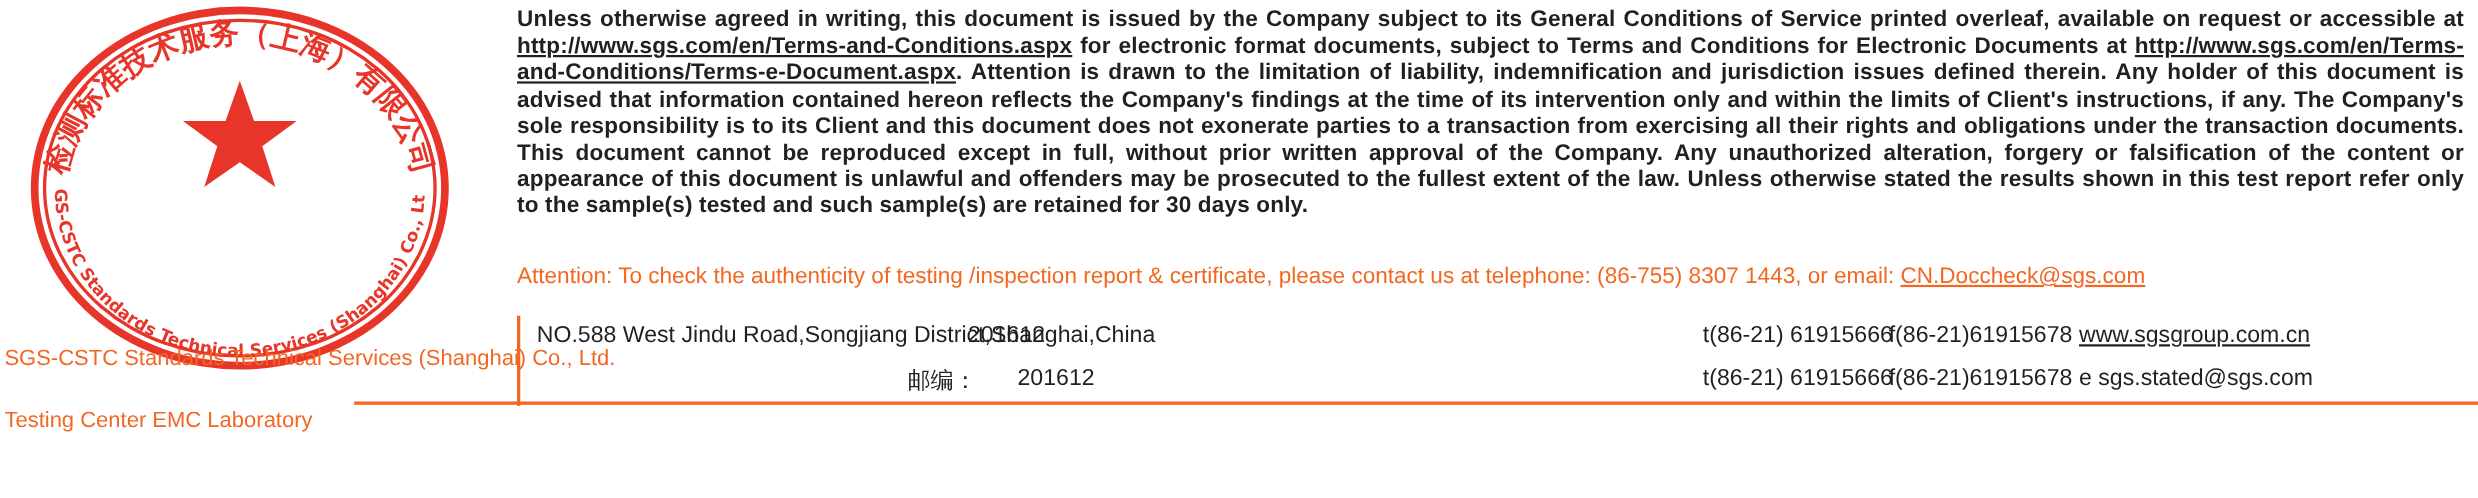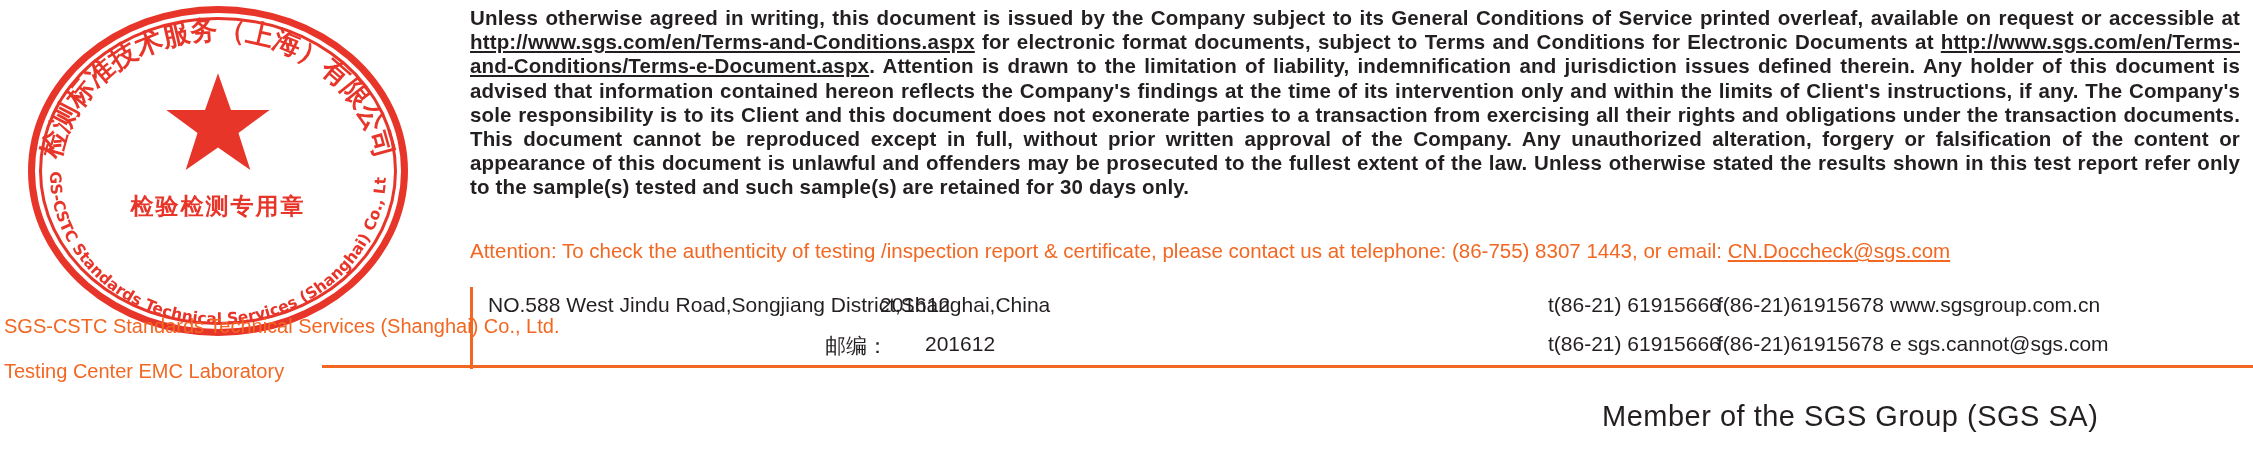--- a/index.html
+++ b/index.html
@@ -95,21 +95,21 @@
 
   
   .company-line {
     position: absolute;
     color: #f26722;
     font-size: 20px;
     font-family: "Liberation Sans", sans-serif;
     white-space: nowrap;
   }
   #company-line-1 { left: 4px; top: 315px; }
-  #company-line-2 { left: 4px; top: 360px; text-align: right; }
+  #company-line-2 { left: 4px; top: 371px; text-align: right; }
 
   
   #right-col {
     position: absolute;
     left: 470px;
     top: 0;
     width: 1783px;
     height: 453px;
   }
 
@@ -169,21 +169,21 @@
     white-space: nowrap;
   }
   #addr-en { left: 18px; top: 293px; }
   #addr-cn { left: 18px; top: 332px; font-family: "DejaVu Sans", sans-serif; font-size: 21px;}
   #zip-en { left: 410px; top: 293px; }
   #zip-cn-label { left: 355px; top: 332px; font-family: "DejaVu Sans", sans-serif; text-align: center; }
   #zip-cn { left: 455px; top: 332px; }
 
   #tel-1 { left: 1078px; top: 293px; }
   #fax-1 { left: 1247px; top: 293px; }
-  #web-1 { left: 1420px; top: 293px; }
+  #web-1 { left: 1420px; top: 293px; text-decoration: underline; }
   #tel-2 { left: 1078px; top: 332px; }
   #fax-2 { left: 1247px; top: 332px; }
   #web-2 { left: 1420px; top: 332px; }
 
   #member-line {
     position: absolute;
     left: 1132px;
     top: 400px;
     color: #231f20;
     font-size: 29px;
@@ -213,21 +213,20 @@
         <textPath href="#arcBottom" startOffset="50%" text-anchor="middle">SGS-CSTC Standards Technical Services (Shanghai) Co., Ltd.</textPath>
       </text>
     </svg>
 
     <div id="stamp-star">
       <svg viewBox="0 0 100 100" width="110" height="110">
         <polygon points="50,3 61.8,36.4 97,36.4 68.6,57.3 79.4,91 50,70.5 20.6,91 31.4,57.3 3,36.4 38.2,36.4" fill="#e8352a"></polygon>
       </svg>
     </div>
 
-    <div class="stamp-cn-center">检验检测专用章</div>
   </div>
 
   <div class="company-line" id="company-line-1">SGS-CSTC Standards Technical Services (Shanghai) Co., Ltd.</div>
   <div class="company-line" id="company-line-2">Testing Center EMC Laboratory</div>
 </div>
 
 <div id="right-col">
 
   <div id="legal-block">
     <span>Unless otherwise agreed in writing, this document is issued by the Company subject to its General Conditions of Service printed overleaf, available on request or accessible at </span><span class="u">http://www.sgs.com/en/Terms-and-Conditions.aspx</span><span> for electronic format documents, subject to Terms and Conditions for Electronic Documents at </span><span class="u">http://www.sgs.com/en/Terms-and-Conditions/Terms-e-Document.aspx</span><span>. Attention is drawn to the limitation of liability, indemnification and jurisdiction issues defined therein. Any holder of this document is advised that information contained hereon reflects the Company's findings at the time of its intervention only and within the limits of Client's instructions, if any. The Company's sole responsibility is to its Client and this document does not exonerate parties to a transaction from exercising all their rights and obligations under the transaction documents. This document cannot be reproduced except in full, without prior written approval of the Company. Any unauthorized alteration, forgery or falsification of the content or appearance of this document is unlawful and offenders may be prosecuted to the fullest extent of the law. Unless otherwise stated the results shown in this test report refer only to the sample(s) tested and such sample(s) are retained for 30 days only.</span>
@@ -245,16 +244,15 @@
 
   <div class="addr-row" id="zip-cn-label">邮编：</div>
   <div class="addr-row" id="zip-cn">201612</div>
 
   <div class="addr-row" id="tel-1">t(86-21) 61915666</div>
   <div class="addr-row" id="fax-1">f(86-21)61915678</div>
   <div class="addr-row" id="web-1">www.sgsgroup.com.cn</div>
 
   <div class="addr-row" id="tel-2">t(86-21) 61915666</div>
   <div class="addr-row" id="fax-2">f(86-21)61915678</div>
-  <div class="addr-row" id="web-2">e sgs.cannot@sgs.com</div>
-
-  <div id="member-line">Member of the SGS Group (SGS SA)</div>
+  <div class="addr-row" id="web-2">e sgs.stated@sgs.com</div>
+
 </div>
 
 </body></html>

